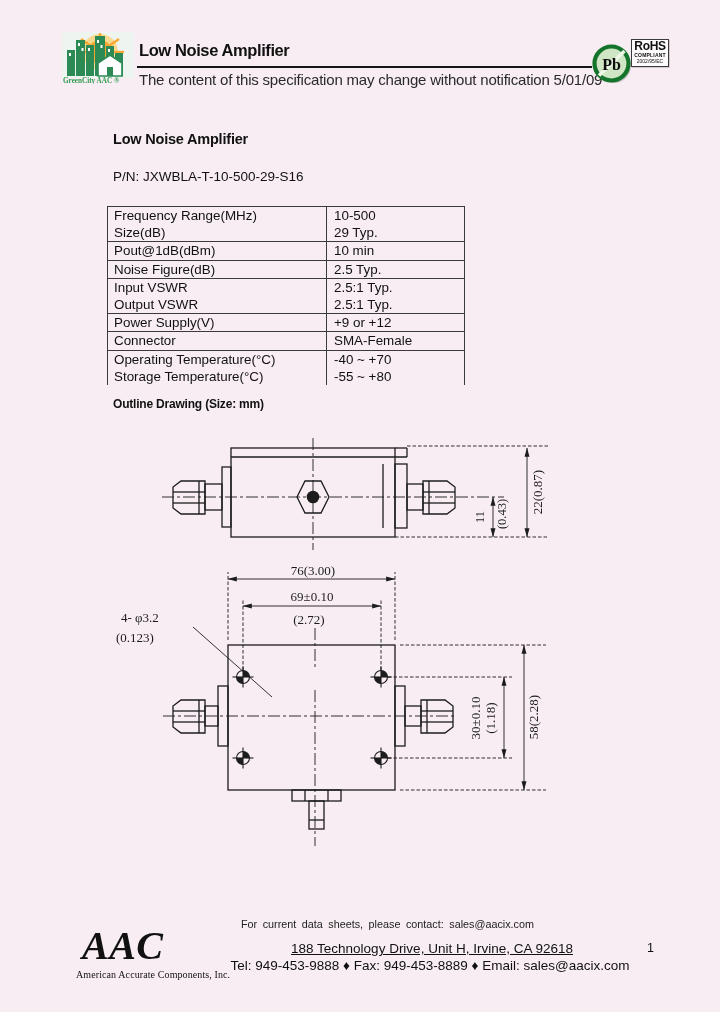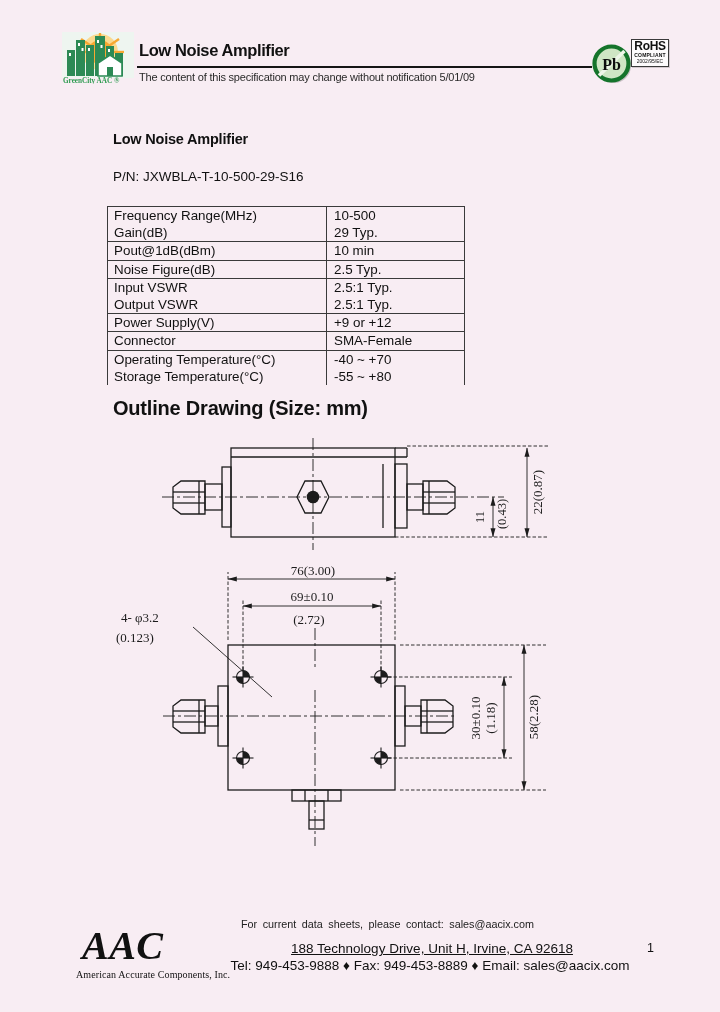--- a/index.html
+++ b/index.html
@@ -2,38 +2,38 @@
 <html><head>
 <meta charset="utf-8">
 <style>
   html,body{margin:0;padding:0;}
   #page{position:relative;width:720px;height:1012px;background:#f8edf3;
         font-family:"Liberation Sans",sans-serif;color:#111;overflow:hidden;}
   .abs{position:absolute;}
   
   .hdr-title{left:139px;top:41px;font-size:16.5px;font-weight:bold;letter-spacing:-0.4px;}
   .hdr-rule{left:137px;top:66px;width:455px;height:2px;background:#151515;}
-  .hdr-sub{left:139px;top:71px;font-size:11px;letter-spacing:-0.2px;color:#2a2a2a;}
+  .hdr-sub{left:139px;top:71px;font-size:15px;letter-spacing:-0.2px;color:#2a2a2a;}
   .rohs{left:631px;top:39px;width:36px;height:26px;border:1px solid #3a3a3a;background:#fdfbfc;
         text-align:center;box-shadow:1px 1px 0 rgba(0,0,0,0.15);}
   .rohs-1{font-size:12px;font-weight:bold;line-height:12px;letter-spacing:-0.3px;}
   .rohs-2{font-size:5px;font-weight:bold;line-height:6px;letter-spacing:0.2px;}
   .rohs-3{font-size:5px;line-height:6px;}
   
   .sec-title{left:113px;top:131px;font-size:14.5px;font-weight:bold;letter-spacing:-0.2px;}
   .pn{left:113px;top:169px;font-size:13.5px;}
   .spec-table{left:107px;top:206px;width:358px;border:1.3px solid #3a3a3a;border-bottom:none;
               font-size:13.4px;box-sizing:border-box;background:transparent;}
   .spec-group{border-bottom:1.3px solid #3a3a3a;}
   .spec-group:last-child{border-bottom:none;}
   .spec-row{display:flex;height:17.2px;line-height:17.4px;}
   .spec-label{width:219px;box-sizing:border-box;padding-left:6px;border-right:1.3px solid #3a3a3a;
               white-space:nowrap;overflow:hidden;}
   .spec-value{flex:1;padding-left:7px;white-space:nowrap;}
-  .outline-title{left:113px;top:397px;font-size:20px;font-weight:bold;letter-spacing:-0.2px;}
+  .outline-title{left:113px;top:397px;font-size:12px;font-weight:bold;letter-spacing:-0.2px;}
   
   .note{left:55px;right:0;top:886px;text-align:center;font-size:10.8px;word-spacing:2.5px;color:#222;margin-top:32px;}
   .aac{left:82px;top:926px;font-family:"Liberation Serif",serif;font-style:italic;font-weight:bold;
        font-size:40px;line-height:40px;letter-spacing:0.5px;}
   .aac-sub{left:76px;top:969px;font-family:"Liberation Serif",serif;font-size:10px;letter-spacing:0.1px;}
   .addr1{left:232px;top:941px;width:400px;text-align:center;font-size:13.5px;text-decoration:underline;}
   .addr2{left:210px;top:958px;width:440px;text-align:center;font-size:13.5px;}
   .pageno{left:647px;top:941px;font-size:12.5px;}
   svg text{font-family:"Liberation Serif",serif;}
 </style>
@@ -99,21 +99,21 @@
   <div class="abs sec-title">Low Noise Amplifier</div>
   <div class="abs pn">P/N: JXWBLA-T-10-500-29-S16</div>
 
   <div class="abs spec-table">
     <div class="spec-group">
       <div class="spec-row">
         <div class="spec-label">Frequency Range(MHz)</div>
         <div class="spec-value">10-500</div>
       </div>
       <div class="spec-row">
-        <div class="spec-label">Gain(dB)</div>
+        <div class="spec-label">Size(dB)</div>
         <div class="spec-value">29 Typ.</div>
       </div>
     </div>
     <div class="spec-group">
       <div class="spec-row">
         <div class="spec-label">Pout@1dB(dBm)</div>
         <div class="spec-value">10 min</div>
       </div>
     </div>
     <div class="spec-group">

